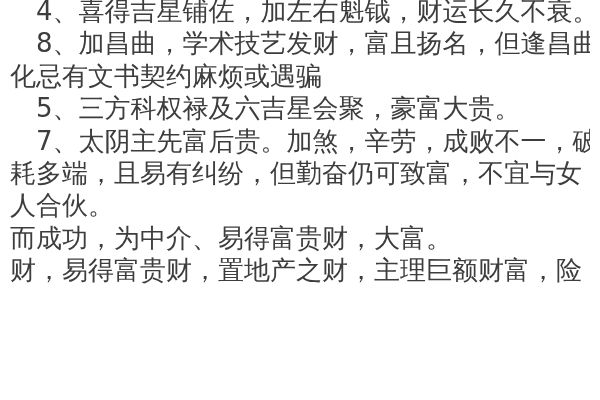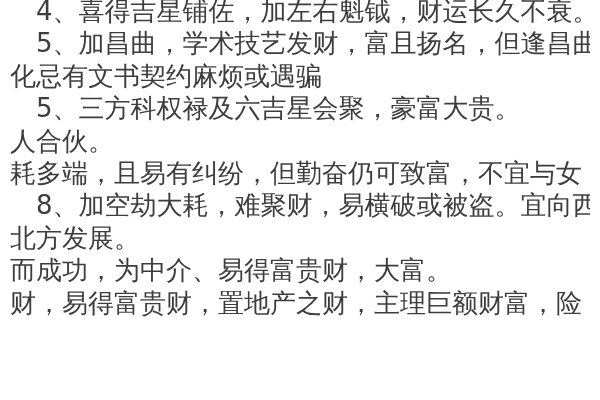--- a/index.html
+++ b/index.html
@@ -27,33 +27,30 @@
   .line.indent { text-indent: 26px; }
 </style>
 </head>
 <body>
 
 <div class="article">
     <div class="para">
       <div class="line indent">4、喜得吉星铺佐，加左右魁钺，财运长久不衰。</div>
     </div>
     <div class="para">
-      <div class="line indent">5、加昌曲，学术技艺发财，富且扬名，但逢昌曲</div>
+      <div class="line indent">8、加昌曲，学术技艺发财，富且扬名，但逢昌曲</div>
       <div class="line">化忌有文书契约麻烦或遇骗</div>
     </div>
     <div class="para">
       <div class="line indent">5、三方科权禄及六吉星会聚，豪富大贵。</div>
     </div>
     <div class="para">
+      <div class="line indent">7、太阴主先富后贵。加煞，辛劳，成败不一，破</div>
+      <div class="line">耗多端，且易有纠纷，但勤奋仍可致富，不宜与女</div>
       <div class="line">人合伙。</div>
-      <div class="line">耗多端，且易有纠纷，但勤奋仍可致富，不宜与女</div>
-    </div>
-    <div class="para">
-      <div class="line indent">8、加空劫大耗，难聚财，易横破或被盗。宜向西</div>
-      <div class="line">北方发展。</div>
     </div>
     <div class="para">
       <div class="line">而成功，为中介、易得富贵财，大富。</div>
     </div>
     <div class="para">
       <div class="line">财，易得富贵财，置地产之财，主理巨额财富，险</div>
     </div>
   </div>
 
 </body></html>

